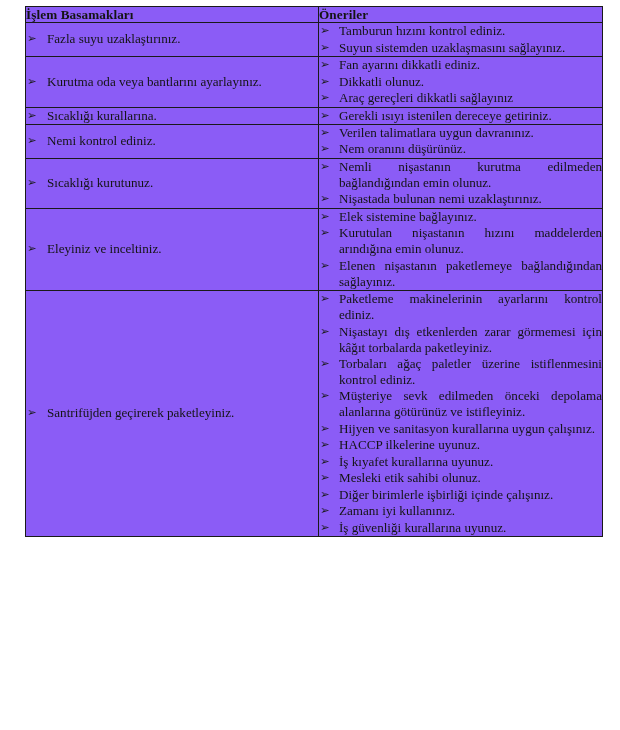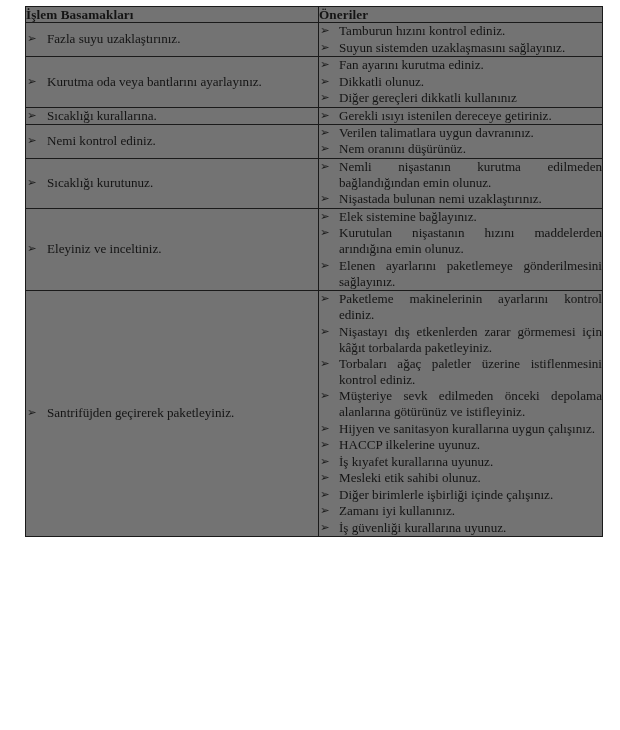--- a/index.html
+++ b/index.html
@@ -30,21 +30,21 @@
     border-collapse: collapse;
     table-layout: fixed;
     background: #ffffff;
   }
 
   table.proc-table td,
   table.proc-table th {
     border: 1px solid #1a1a1a;
     vertical-align: middle;
     padding: 0;
-    background: #737373;
+    background: #8b5cf6;
   }
 
   col.col-steps { width: 293px; }
   col.col-sugg  { width: 284px; }
 
   
   th.hdr {
     text-align: left;
     font-weight: bold;
     font-size: 13.2px;
@@ -156,29 +156,29 @@
               <li>
                 <span class="bullet">➢</span>
                 <span class="btext nojust">Kurutma oda veya bantlarını ayarlayınız.</span>
               </li>
             </ul>
           </td>
           <td class="sugg-cell">
             <ul class="blist">
               <li>
                 <span class="bullet">➢</span>
-                <span class="btext nojust">Fan ayarını kurutma ediniz.</span>
+                <span class="btext nojust">Fan ayarını dikkatli ediniz.</span>
               </li>
               <li>
                 <span class="bullet">➢</span>
                 <span class="btext nojust">Dikkatli olunuz.</span>
               </li>
               <li>
                 <span class="bullet">➢</span>
-                <span class="btext nojust">Diğer gereçleri dikkatli kullanınız</span>
+                <span class="btext nojust">Araç gereçleri dikkatli sağlayınız</span>
               </li>
             </ul>
           </td>
         </tr>
         <tr>
           <td class="step-cell">
             <ul class="blist">
               <li>
                 <span class="bullet">➢</span>
                 <span class="btext nojust">Sıcaklığı kurallarına.</span>
@@ -252,21 +252,21 @@
               <li>
                 <span class="bullet">➢</span>
                 <span class="btext nojust">Elek sistemine bağlayınız.</span>
               </li>
               <li>
                 <span class="bullet">➢</span>
                 <span class="btext">Kurutulan nişastanın hızını maddelerden arındığına emin olunuz.</span>
               </li>
               <li>
                 <span class="bullet">➢</span>
-                <span class="btext">Elenen ayarlarını paketlemeye gönderilmesini sağlayınız.</span>
+                <span class="btext">Elenen nişastanın paketlemeye bağlandığından sağlayınız.</span>
               </li>
             </ul>
           </td>
         </tr>
         <tr>
           <td class="step-cell">
             <ul class="blist">
               <li>
                 <span class="bullet">➢</span>
                 <span class="btext nojust">Santrifüjden geçirerek paketleyiniz.</span>

